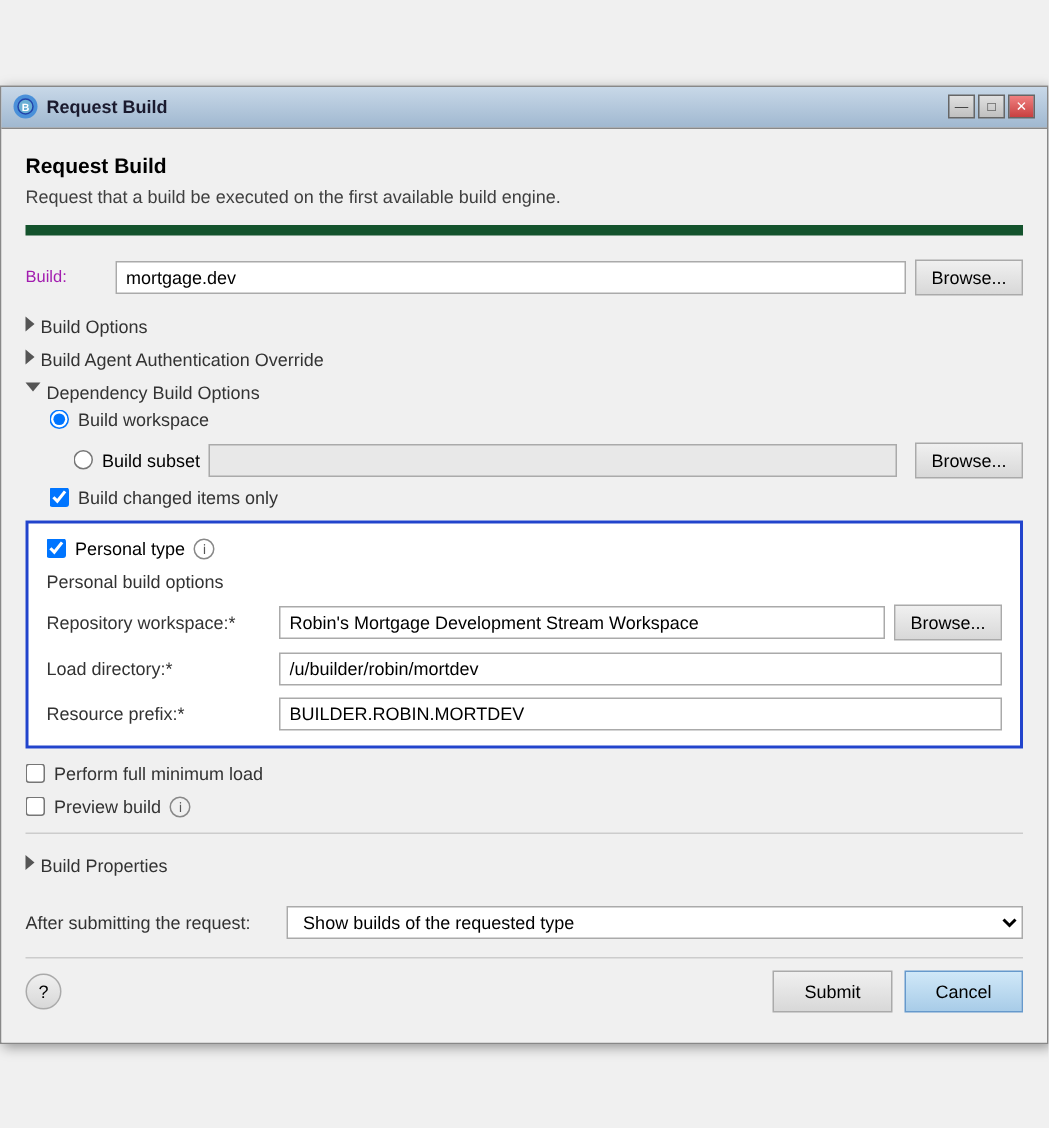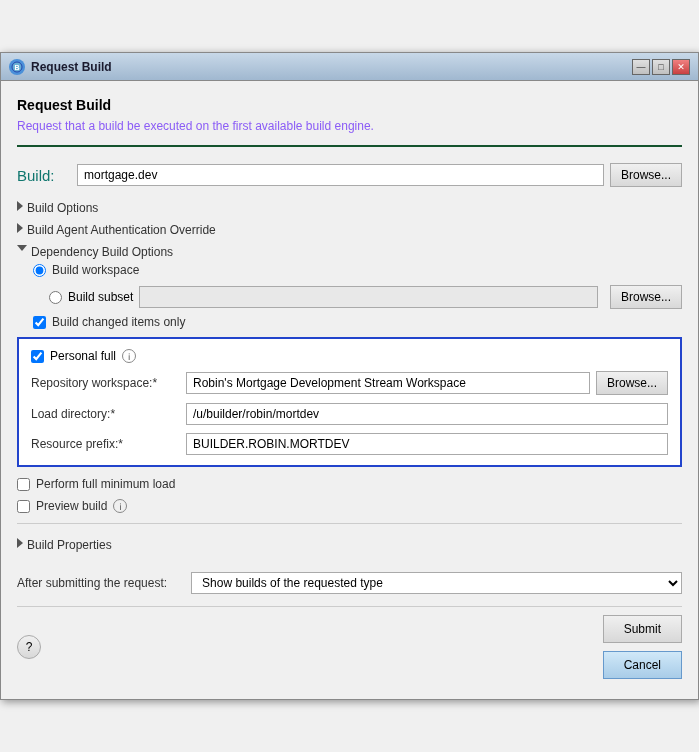--- a/index.html
+++ b/index.html
@@ -70,34 +70,34 @@
       background: #f0f0f0;
     }
     .page-title {
       font-size: 14px;
       font-weight: bold;
       margin-bottom: 6px;
       color: #000;
     }
     .page-description {
       font-size: 12px;
-      color: #8b5cf6;
+      color: #404040;
       margin-bottom: 16px;
       padding-bottom: 12px;
-      border-bottom: 2px solid #14532d;
+      border-bottom: 7px solid #14532d;
     }
     .form-row {
       display: flex;
       align-items: center;
       margin-bottom: 10px;
     }
     .form-label {
       width: 60px;
-      font-size: 15px;
-      color: #0f766e;
+      font-size: 11px;
+      color: #a21caf;
     }
     .form-input {
       flex: 1;
       height: 22px;
       border: 1px solid #aaa;
       background: white;
       padding: 2px 6px;
       font-size: 12px;
     }
     .browse-btn {
@@ -266,21 +266,20 @@
       background: linear-gradient(to bottom, #f0f0f0, #d8d8d8);
       font-size: 12px;
       cursor: pointer;
       display: flex;
       align-items: center;
       justify-content: center;
     }
     .action-buttons {
       display: flex;
       gap: 8px;
-      flex-direction: column;
     }
     .action-btn {
       padding: 4px 20px;
       height: 28px;
       border: 1px solid #aaa;
       background: linear-gradient(to bottom, #f0f0f0, #d8d8d8);
       font-size: 12px;
       cursor: pointer;
     }
     .action-btn.cancel {
@@ -358,24 +357,25 @@
     </div>
 
     <div class="checkbox-row" style="padding-left: 16px;">
       <input type="checkbox" id="build-changed" checked="" style="">
       <label for="build-changed">Build changed items only</label>
     </div>
 
     <div class="personal-build-box">
       <div class="personal-build-header">
         <input type="checkbox" id="personal-build" checked="" style="">
-        <label for="personal-build">Personal full</label>
+        <label for="personal-build">Personal type</label>
         <span class="info-circle">ℹ</span>
       </div>
 
+      <div class="personal-options-title">Personal build options</div>
 
       <div class="options-grid">
 
         <div class="option-row">
           <span class="option-label">Repository workspace:*</span>
           <input class="option-input" type="text" value="Robin's Mortgage Development Stream Workspace" style="">
           <button class="browse-btn">Browse...</button>
         </div>
 
         <div class="option-row">

